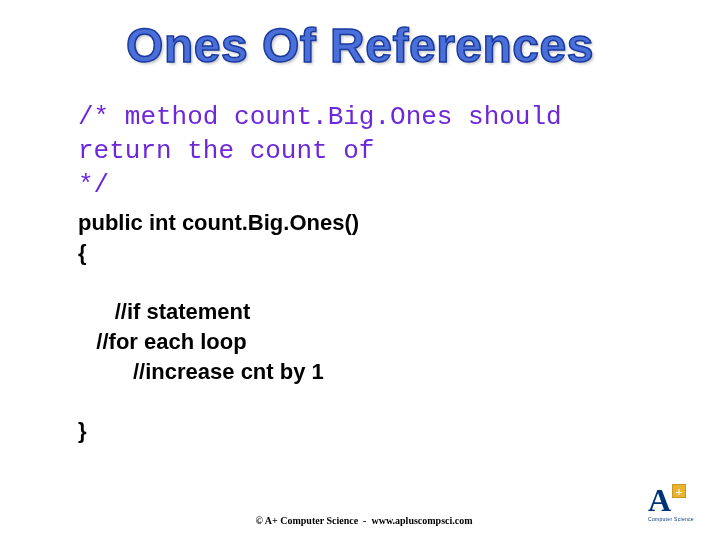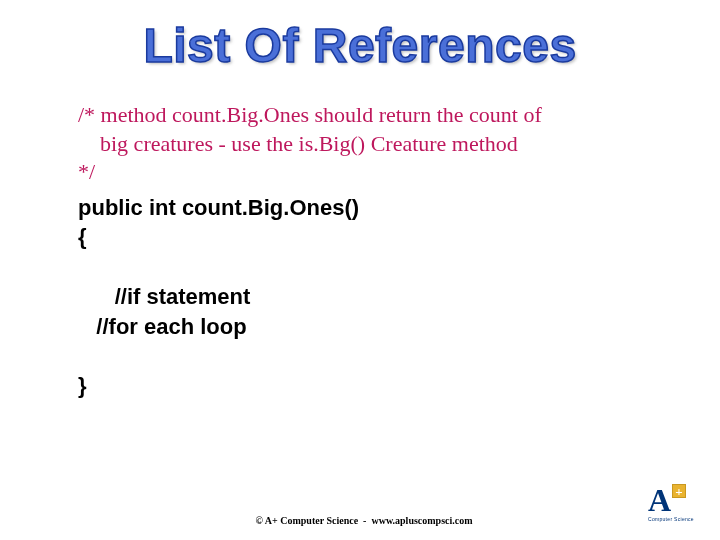--- a/index.html
+++ b/index.html
@@ -20,24 +20,24 @@
     text-shadow: 2px 2px 3px rgba(100,100,100,0.4);
     margin-top: 18px;
     letter-spacing: 0.5px;
     font-family: Verdana, Arial, sans-serif;
   }
   .content {
     margin: 28px 0 0 78px;
     width: 560px;
   }
   .comment-block {
-    font-family: Liberation Serif, serif;
-    font-size: 22px;
+    font-family: Liberation Mono, monospace;
+    font-size: 26px;
     line-height: 1.3;
-    color: #be185d;
+    color: #6d28d9;
   }
   .code-block {
     font-family: Verdana, Geneva, sans-serif;
     font-weight: bold;
     font-size: 22px;
     line-height: 1.35;
     color: #000;
     margin-top: 6px;
   }
   .footer {
@@ -89,34 +89,34 @@
     position: absolute;
     left: 0;
     top: 34px;
     white-space: nowrap;
     letter-spacing: 0.3px;
   }
 </style>
 </head>
 <body>
 
-<div class="title">List Of References</div>
+<div class="title">Ones Of References</div>
 
 <div class="content">
   <div class="comment-block">
     <div>/* method count.Big.Ones should return the count of</div>
-    <div>&nbsp;&nbsp;&nbsp;&nbsp;big creatures - use the is.Big() Creature method</div>
     <div>*/</div>
   </div>
   <div class="code-block">
     <div>public int count.Big.Ones()</div>
     <div>{</div>
     <div>&nbsp;</div>
     <div>&nbsp;&nbsp;&nbsp;&nbsp;&nbsp;&nbsp;//if statement</div>
     <div>&nbsp;&nbsp;&nbsp;//for each loop</div>
+    <div>&nbsp;&nbsp;&nbsp;&nbsp;&nbsp;&nbsp;&nbsp;&nbsp;&nbsp;//increase cnt by 1</div>
     <div>&nbsp;</div>
     <div>}</div>
   </div>
 </div>
 
 <div class="footer">© A+ Computer Science &nbsp;- &nbsp;www.apluscompsci.com</div>
 
 <div class="logo">
   <div class="logo-a">A</div>
   <div class="logo-plus">+</div>

